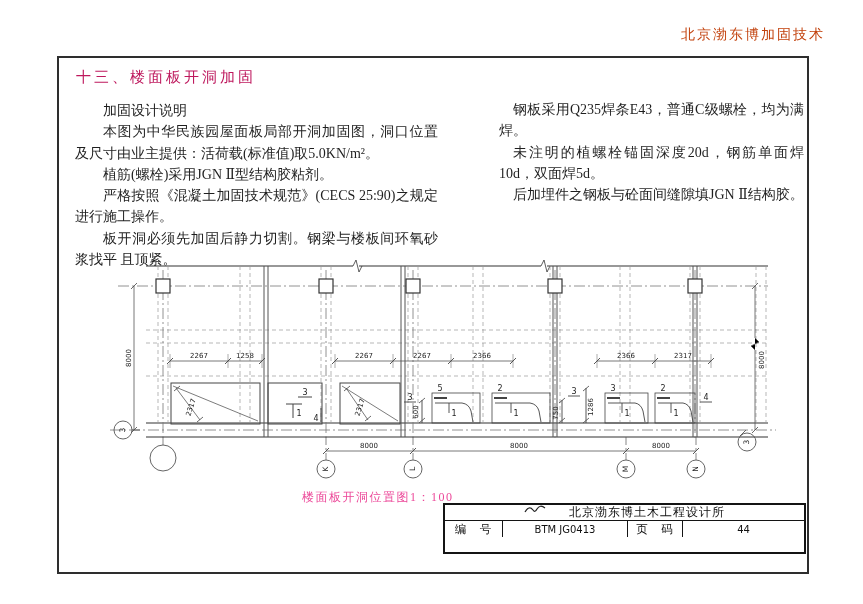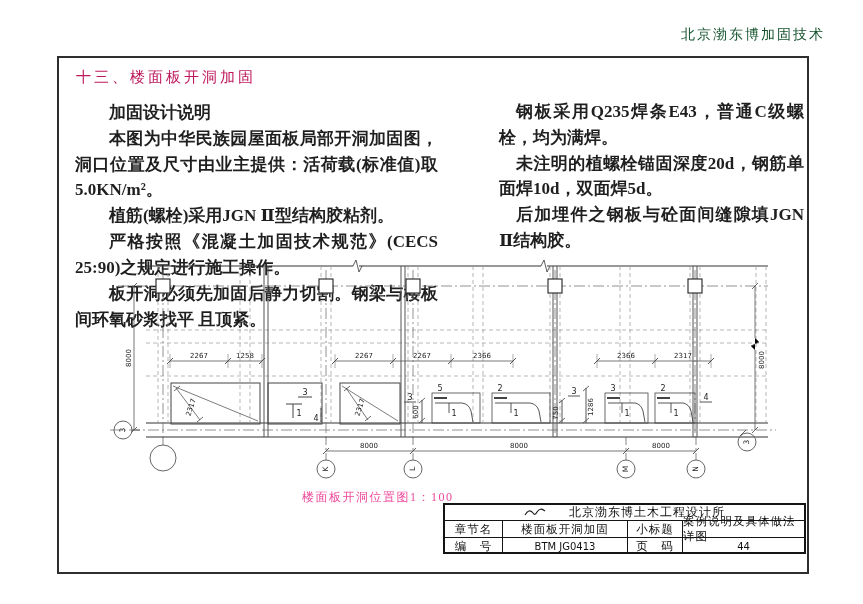--- a/index.html
+++ b/index.html
@@ -1,32 +1,32 @@
 <!DOCTYPE html>
 <html><head>
 <meta charset="utf-8">
 <style>
   html,body{margin:0;padding:0;background:#fff;}
   #page{position:relative;width:863px;height:604px;background:#fff;overflow:hidden;
         font-family:"Liberation Serif","DejaVu Serif",serif;color:#1f1f1f;}
-  .hdr{position:absolute;top:26px;right:38px;font-size:14px;letter-spacing:2px;color:#14532d;}
+  .hdr{position:absolute;top:26px;right:38px;font-size:14px;letter-spacing:2px;color:#c2410c;}
   .frame{position:absolute;left:57px;top:56px;width:748px;height:514px;border:2px solid #2e2e2e;}
   .sec-title{position:absolute;left:76px;top:68px;font-size:15px;letter-spacing:3px;color:#be185d;}
-  .notes{position:absolute;font-size:17px;line-height:1.52;text-align:justify;font-weight:bold;}
+  .notes{position:absolute;font-size:14px;line-height:1.52;text-align:justify;}
   .notes-left{left:75px;top:100px;width:363px;}
   .notes-right{left:454px;top:99px;width:350px;}
   .notes p{margin:0;text-indent:2em;}
   .notes-right p{text-indent:1em;margin-left:45px;}
   .notes .lead{text-indent:2em;}
   .caption{position:absolute;left:302px;top:489px;font-size:12px;letter-spacing:1.5px;color:#ec4899;}
   .tblock{position:absolute;left:443px;top:503px;width:363px;height:51px;border:2px solid #141414;
           box-sizing:border-box;font-size:11.5px;color:#111;}
   .tb-row{display:flex;align-items:center;height:16px;border-top:1px solid #141414;}
   .tb-row:first-child{border-top:none;justify-content:center;height:15px;}
-  .tb-company{display:flex;align-items:center;gap:23px;font-size:12px;letter-spacing:1px;}
+  .tb-company{display:flex;align-items:flex-start;gap:23px;font-size:12px;letter-spacing:1px;}
   .cell{display:flex;align-items:center;justify-content:center;height:100%;box-sizing:border-box;
         border-right:1px solid #141414;letter-spacing:1px;}
   .c1{width:58px;} .c2{width:125px;} .c3{width:55px;} .c4{width:125px;flex:1;border-right:none;}
   .mono{font-family:"DejaVu Sans","Liberation Sans",sans-serif;font-size:10px;letter-spacing:0;}
   svg text{font-family:"DejaVu Sans","Liberation Sans",sans-serif;fill:#222;}
   .dimt{font-size:7px;}
   .tagt{font-size:8px;}
   .bublt{font-size:7.5px;}
 </style>
 </head>
@@ -213,26 +213,20 @@
   <div class="tblock">
     <div class="tb-row">
       <span class="tb-company">
         <svg width="22" height="11" viewBox="0 0 22 11">
           <path d="M1 8 Q5 1 9 6 Q11 9 13 5 Q16 0 21 4" fill="none" stroke="#222" stroke-width="1.2"></path>
         </svg>
         <span>北京渤东博土木工程设计所</span>
       </span>
     </div>
     <div class="tb-row">
-      <span class="cell c1">章节名</span>
-      <span class="cell c2">楼面板开洞加固</span>
-      <span class="cell c3">小标题</span>
-      <span class="cell c4">案例说明及具体做法详图</span>
-    </div>
-    <div class="tb-row">
       <span class="cell c1">编　号</span>
       <span class="cell c2 mono">BTM JG0413</span>
       <span class="cell c3">页　码</span>
       <span class="cell c4 mono">44</span>
     </div>
   </div>
 
 </div>
 
 </body></html>

